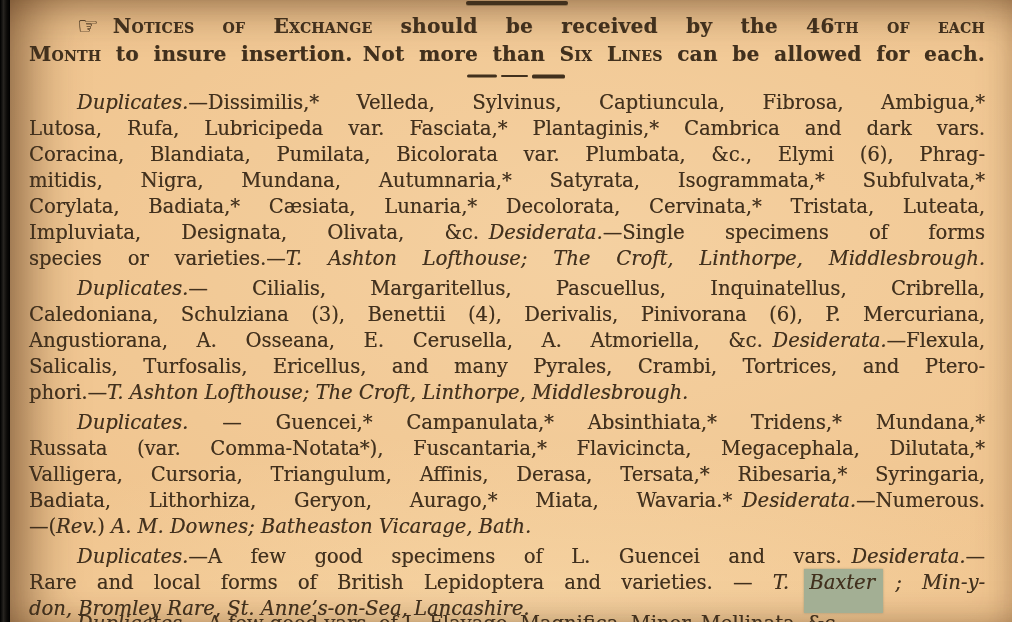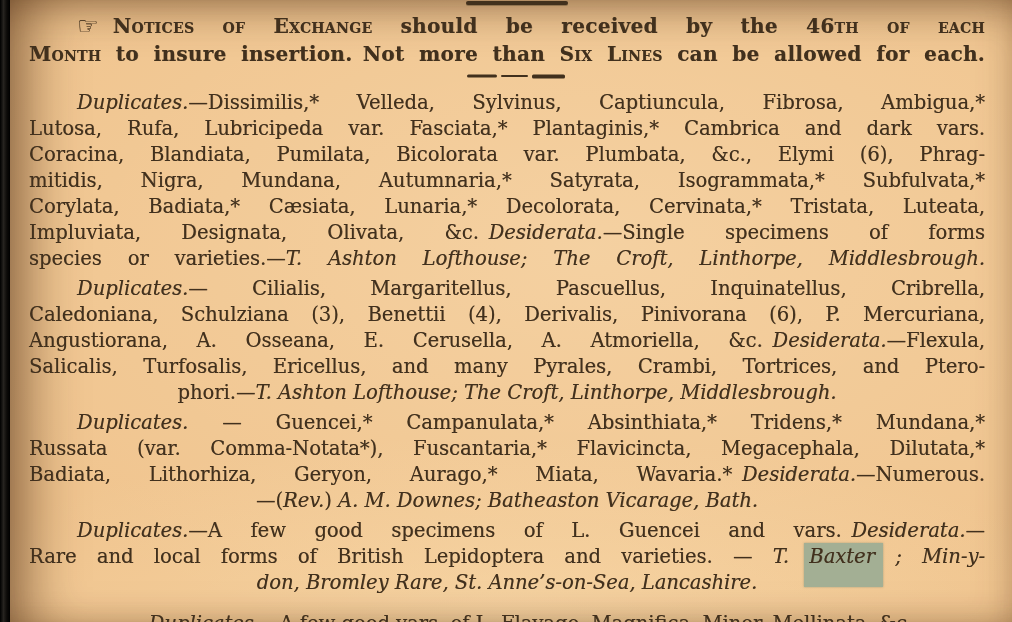--- a/index.html
+++ b/index.html
@@ -36,21 +36,20 @@
     position:absolute;left:457px;top:74px;display:flex;gap:4px;align-items:center;
   }
   .rule-mid i{display:block;height:3px;background:var(--ink);border-radius:1.5px;}
   .rule-mid i:nth-child(1){width:30px;transform:translateY(-0.5px);}
   .rule-mid i:nth-child(2){width:27px;height:2.5px;}
   .rule-mid i:nth-child(3){width:33px;height:4px;transform:translateY(0.5px);}
   .content{position:absolute;left:19px;right:27px;top:0;bottom:0;}
   .line{
     line-height:26px;min-height:26px;
     text-shadow:0.35px 0.2px 0.35px rgba(65,48,29,.55);
-    text-align:center;
   }
   .line.j{text-align:justify;text-align-last:justify;}
   .line.ind{text-indent:48px;}
   #notice{position:absolute;top:11px;left:0;right:0;font-size:20px;font-weight:bold;}
   #notice .line{line-height:28px;min-height:28px;letter-spacing:.3px;}
   #entries{position:absolute;top:90px;left:0;right:0;font-size:19.5px;}
   .entry{margin:0 0 4px 0;}
   #partial{position:absolute;top:611px;left:0;right:0;font-size:19.5px;}
   .i{font-style:italic;}
   .sc{font-variant:small-caps;}
@@ -97,20 +96,21 @@
         <div class="entry">
           <div class="line j ind"><span class="i">Duplicates.</span><span>— Cilialis, Margaritellus, Pascuellus, Inquinatellus, Cribrella,</span></div>
           <div class="line j"><span>Caledoniana, Schulziana (3), Benettii (4), Derivalis, Pinivorana (6), P. Mercuriana,</span></div>
           <div class="line j"><span>Angustiorana, A. Osseana, E. Cerusella, A. Atmoriella, &amp;c. </span><span class="i">Desiderata.</span><span>—Flexula,</span></div>
           <div class="line j"><span>Salicalis, Turfosalis, Ericellus, and many Pyrales, Crambi, Tortrices, and Ptero-</span></div>
           <div class="line"><span>phori.—</span><span class="i">T. Ashton Lofthouse; The Croft, Linthorpe, Middlesbrough.</span></div>
         </div>
         <div class="entry">
           <div class="line j ind"><span class="i">Duplicates.</span><span> — Guencei,* Campanulata,* Absinthiata,* Tridens,* Mundana,*</span></div>
           <div class="line j"><span>Russata (var. Comma-Notata*), Fuscantaria,* Flavicincta, Megacephala, Dilutata,*</span></div>
+          <div class="line j"><span>Valligera, Cursoria, Triangulum, Affinis, Derasa, Tersata,* Ribesaria,* Syringaria,</span></div>
           <div class="line j"><span>Badiata, Lithorhiza, Geryon, Aurago,* Miata, Wavaria.* </span><span class="i">Desiderata.</span><span>—Numerous.</span></div>
           <div class="line"><span>—(</span><span class="i">Rev.</span><span>) </span><span class="i">A. M. Downes; Batheaston Vicarage, Bath.</span></div>
         </div>
         <div class="entry">
           <div class="line j ind"><span class="i">Duplicates.</span><span>—A few good specimens of L. Guencei and vars. </span><span class="i">Desiderata.</span><span>—</span></div>
           <div class="line j"><span>Rare and local forms of British Lepidoptera and varieties. — </span><span class="i">T. </span><span class="hl">Baxter</span><span class="i"> ; Min-y-</span></div>
           <div class="line"><span class="i">don, Bromley Rare, St. Anne’s-on-Sea, Lancashire.</span></div>
         </div>
       </div>
     <div id="partial">

